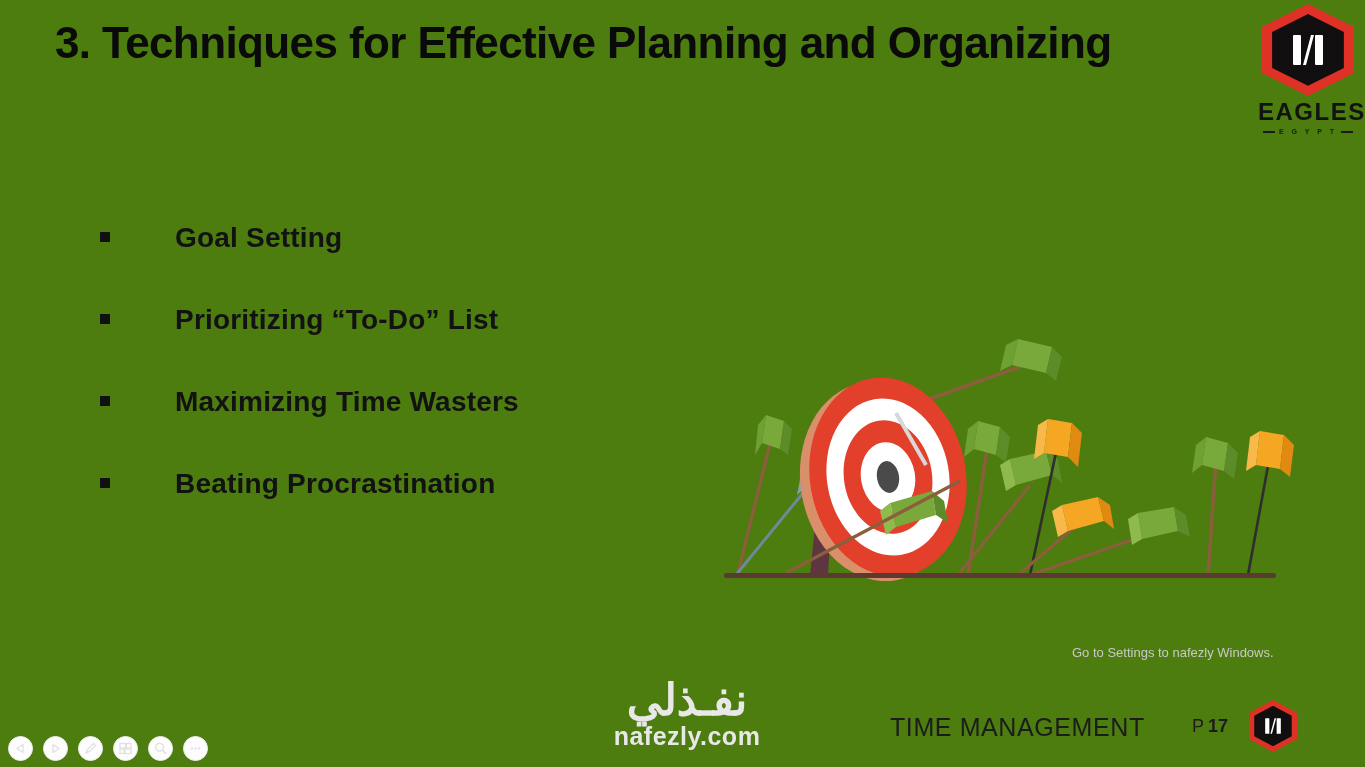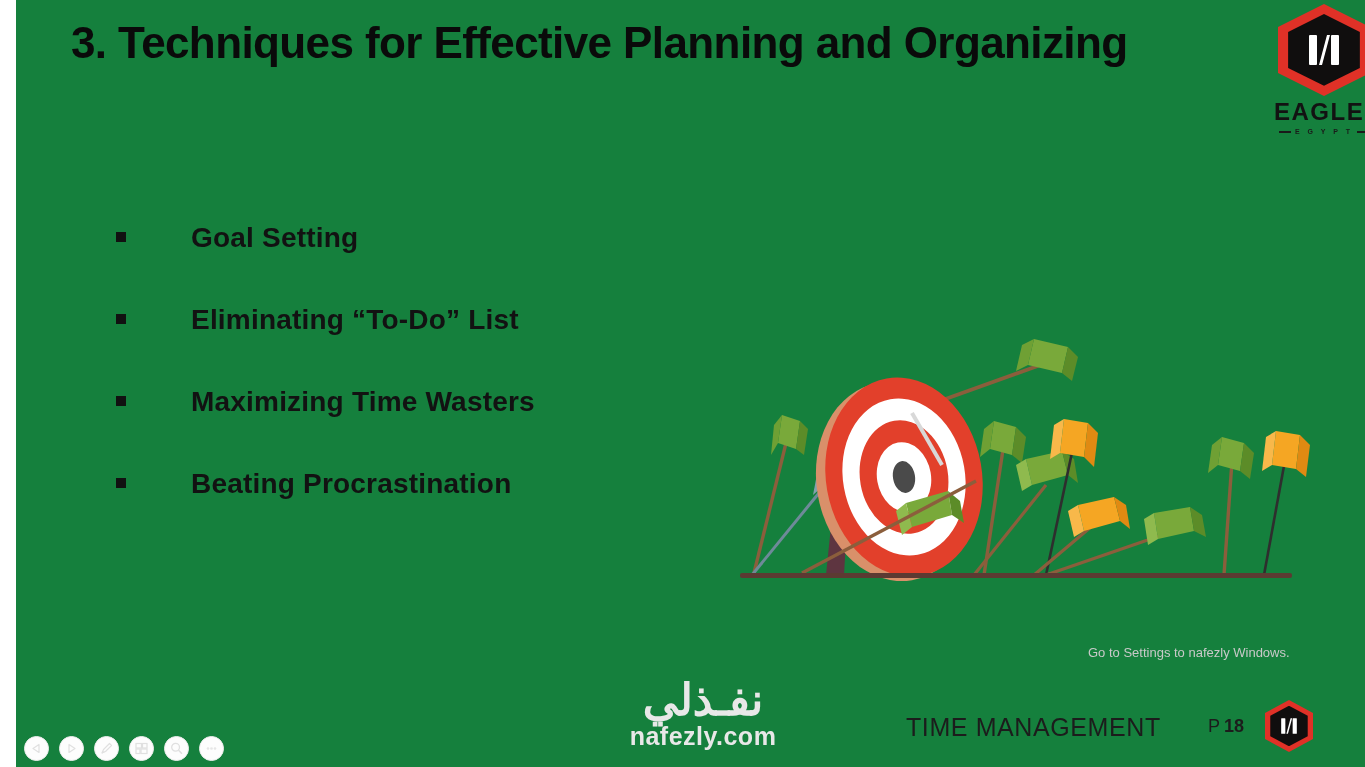--- a/index.html
+++ b/index.html
@@ -13,22 +13,21 @@
     position: relative;
     overflow: hidden;
     font-family: "Liberation Sans", sans-serif;
     color: #000000;
   }
 
   
   #slide {
     position: absolute;
     inset: 0;
-    background: #15803d;
-    margin-left: 16px;
+    background: #4d7c0f;
   }
 
   
   #slide-title {
     position: absolute;
     left: 55px;
     top: 18px;
     width: 1180px;
     font-size: 44px;
     font-weight: 700;
@@ -239,21 +238,21 @@
 
   <div id="slide-title">3. Techniques for Effective Planning and Organizing</div>
 
   <div id="bullet-list">
     <div class="bullet-row">
       <span class="bullet-marker"></span>
       <span class="bullet-text">Goal Setting</span>
     </div>
     <div class="bullet-row">
       <span class="bullet-marker"></span>
-      <span class="bullet-text">Eliminating  “To-Do” List</span>
+      <span class="bullet-text">Prioritizing  “To-Do” List</span>
     </div>
     <div class="bullet-row">
       <span class="bullet-marker"></span>
       <span class="bullet-text">Maximizing  Time Wasters</span>
     </div>
     <div class="bullet-row">
       <span class="bullet-marker"></span>
       <span class="bullet-text">Beating  Procrastination</span>
     </div>
   </div>
@@ -371,21 +370,21 @@
     <div id="watermark-ar">نفـذلي</div>
     <div id="watermark-en">nafezly.com</div>
   </div>
 
   <div id="activate-windows">
     <div id="activate-sub">Go to Settings to nafezly Windows.</div>
   </div>
 
   <div id="footer-deck-title">TIME MANAGEMENT</div>
   <div id="footer-page">
-    <span class="pg-label">P</span><span class="pg-num">18</span>
+    <span class="pg-label">P</span><span class="pg-num">17</span>
   </div>
   <div id="footer-logo">
     <div class="hex-wrap" style="width:48px;height:52px;">
       <div class="hex-outer"></div>
       <div class="hex-inner"></div>
       <svg class="hex-glyph" viewBox="0 0 92 92">
         <g fill="#FFFFFF">
           <rect x="31" y="31" width="8" height="30" rx="1"></rect>
           <rect x="53" y="31" width="8" height="30" rx="1"></rect>
           <polygon points="41,61 49,31 52,31 44,61"></polygon>

